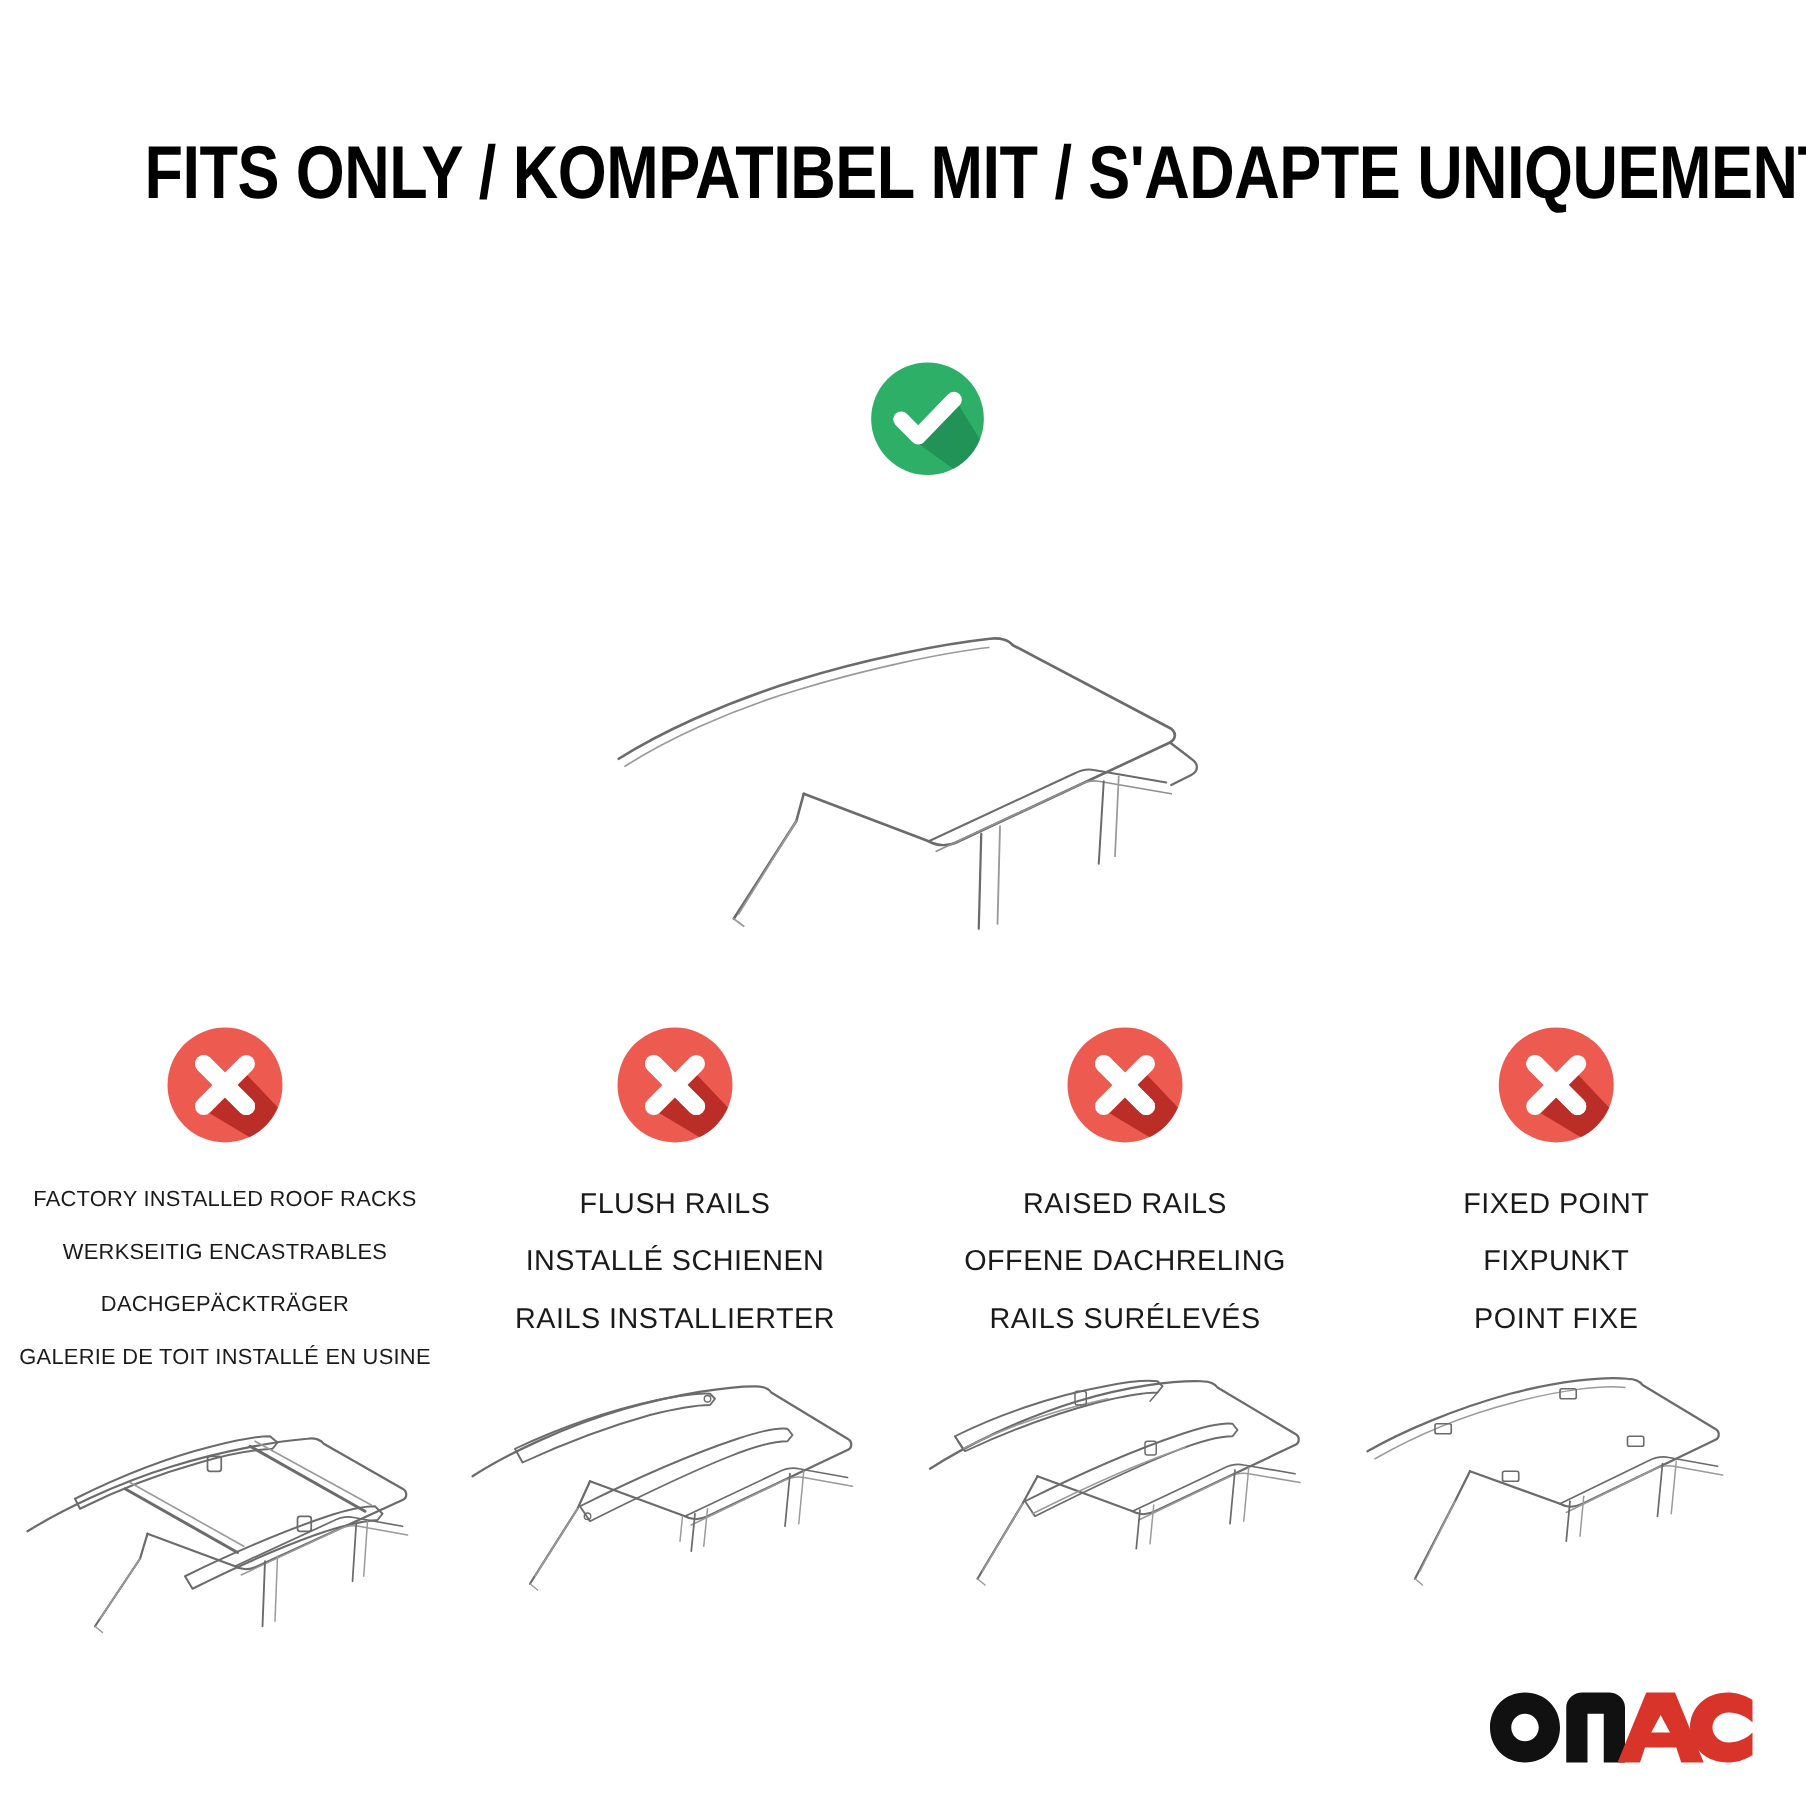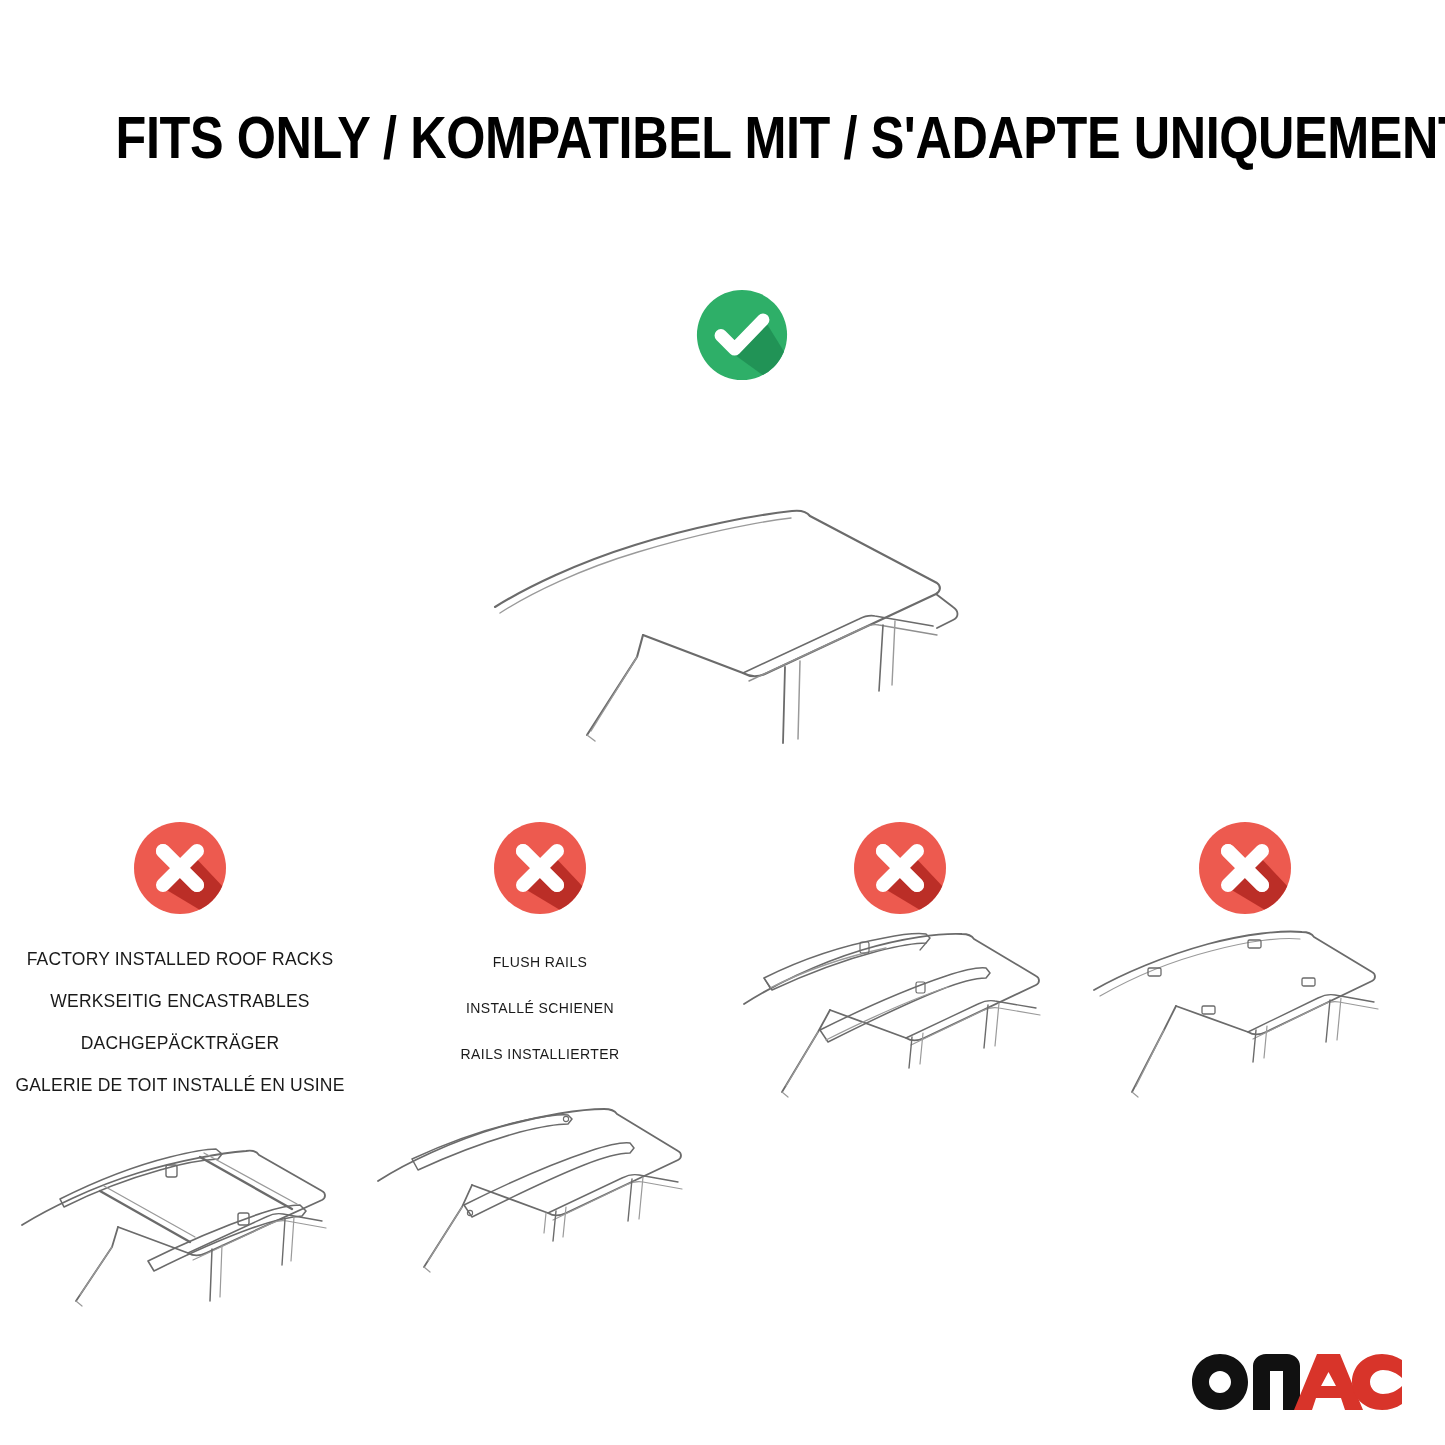--- a/index.html
+++ b/index.html
@@ -75,21 +75,21 @@
   .bad-col {
     flex: 1 1 0;
     display: flex;
     flex-direction: column;
     align-items: center;
   }
   .bad-label {
     margin-top: 10px;
     text-align: center;
     font-family: "Liberation Sans", sans-serif;
-    font-size: 14px;
+    font-size: 23px;
     line-height: 23px;
     letter-spacing: 0.4px;
     color: #1a1a1a;
     white-space: pre-line;
   }
   .bad-label.narrow {
     font-size: 17.5px;
     line-height: 21px;
     letter-spacing: 0.2px;
   }
@@ -297,20 +297,25 @@
           <path d="M62 36 L98 74 L80 98 L30 68 Z" fill="#B0241F" opacity="0.82"></path>
         </g>
         <g clip-path="url(#rclip3)">
           <path d="M33 33 L67 67" stroke="#ffffff" stroke-width="14" stroke-linecap="round"></path>
           <path d="M67 33 L33 67" stroke="#ffffff" stroke-width="14" stroke-linecap="round"></path>
           <path d="M52 52 L66 66" stroke="#DCDCDC" stroke-width="13" stroke-linecap="round" opacity="0.9"></path>
           <path d="M33 33 L67 67" stroke="#ffffff" stroke-width="14" stroke-linecap="round"></path>
         </g>
       </svg>
 
+      <div class="bad-label">
+        <div>RAISED RAILS</div>
+        <div>OFFENE DACHRELING</div>
+        <div>RAILS SURÉLEVÉS</div>
+      </div>
 
       <svg class="bad-illo" viewBox="0 0 360 215">
         <g fill="none" stroke="#6b6b6b" stroke-width="1.8" stroke-linejoin="round" stroke-linecap="round">
           <path d="M24 74 C52 56 96 34 142 20 C182 8 220 3 242 4 C248 4 252 6 254 9
                    L316 46 C320 48 320 53 316 55 L204 108 C198 111 191 111 186 108 L110 80"></path>
           <path d="M110 80 L98 102 L62 162"></path>
 
           <path d="M44 48 C76 32 120 16 164 8 C184 4 198 3 206 4 L210 8 L206 13
                    C194 13 178 16 158 21 C120 31 80 47 52 60 Z" stroke-width="1.5"></path>
           <path d="M50 58 C82 42 124 27 166 18" stroke-width="1.3" stroke="#9a9a9a"></path>
@@ -349,20 +354,25 @@
           <path d="M62 36 L98 74 L80 98 L30 68 Z" fill="#B0241F" opacity="0.82"></path>
         </g>
         <g clip-path="url(#rclip4)">
           <path d="M33 33 L67 67" stroke="#ffffff" stroke-width="14" stroke-linecap="round"></path>
           <path d="M67 33 L33 67" stroke="#ffffff" stroke-width="14" stroke-linecap="round"></path>
           <path d="M52 52 L66 66" stroke="#DCDCDC" stroke-width="13" stroke-linecap="round" opacity="0.9"></path>
           <path d="M33 33 L67 67" stroke="#ffffff" stroke-width="14" stroke-linecap="round"></path>
         </g>
       </svg>
 
+      <div class="bad-label">
+        <div>FIXED POINT</div>
+        <div>FIXPUNKT</div>
+        <div>POINT FIXE</div>
+      </div>
 
       <svg class="bad-illo last" viewBox="0 0 330 215">
         <g fill="none" stroke="#6b6b6b" stroke-width="1.8" stroke-linejoin="round" stroke-linecap="round">
           <path d="M14 60 C42 44 84 26 128 14 C166 4 202 0 222 2 C228 2 232 4 234 7
                    L292 42 C296 44 296 49 292 51 L186 102 C180 105 173 105 168 102 L96 76"></path>
           <path d="M96 76 L84 100 L52 162"></path>
 
           <path d="M20 66 C48 50 88 32 131 21 C168 11 201 7 220 9" stroke-width="1.2" stroke="#9a9a9a"></path>
 
           <rect x="68" y="38" width="13" height="8" rx="1.5" stroke-width="1.3"></rect>

